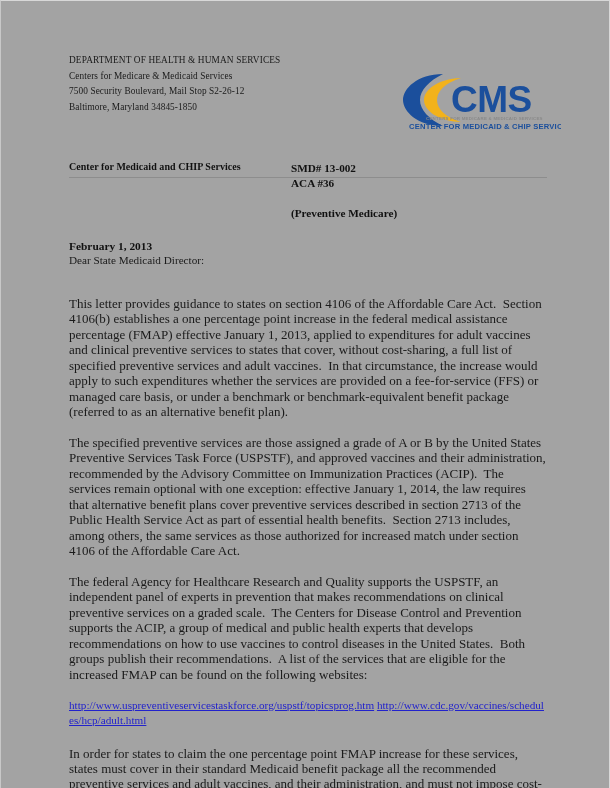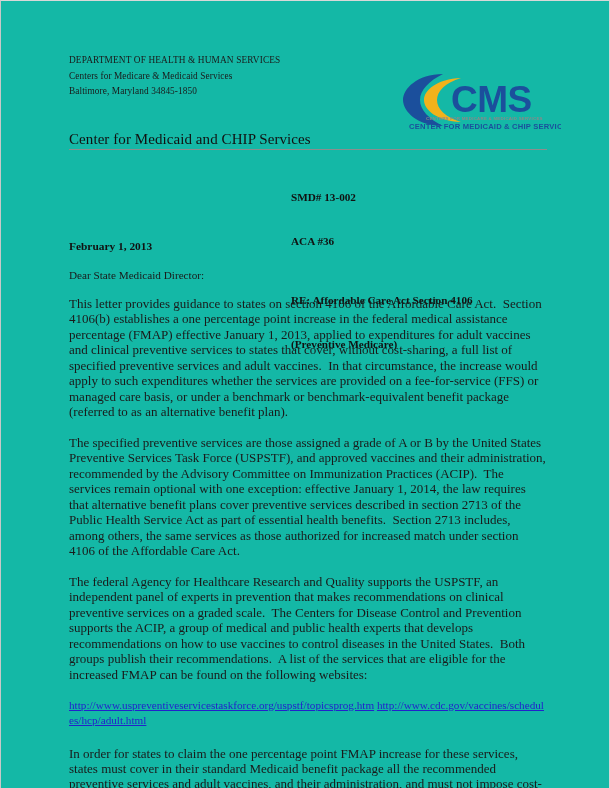--- a/index.html
+++ b/index.html
@@ -12,21 +12,21 @@
     height: 788px;
     font-family: "Liberation Serif", "DejaVu Serif", serif;
     color: #1a1a1a;
     overflow: hidden;
     position: relative;
   }
   .page {
     position: relative;
     width: 610px;
     height: 788px;
-    background: #14b8a6;
+    background: #a3a3a3;
     box-sizing: border-box;
     border-left: 1px solid #c8c8c8;
     border-right: 1px solid #d8d8d8;
     border-top: 1px solid #d8d8d8;
   }
 
   
   .letterhead {
     position: absolute;
     left: 68px;
@@ -55,65 +55,65 @@
   .logo svg { display: block; }
 
   
   .division {
     position: absolute;
     left: 68px;
     top: 131px;
     width: 478px;
   }
   .division-title {
-    font-size: 15px;
-    font-weight: normal;
+    font-size: 10px;
+    font-weight: bold;
     line-height: 14px;
     color: #111111;
     letter-spacing: 0.005em;
+    margin-top: 28px;
   }
   .rule {
     margin-top: 3px;
     border-top: 1.6px solid #8d8d8d;
     width: 478px;
     height: 0;
   }
 
   
   .refblock {
     position: absolute;
     left: 290px;
     top: 160px;
     width: 256px;
   }
   .ref-line {
     font-size: 11.2px;
     font-weight: bold;
     line-height: 14.5px;
     color: #111111;
-    margin-top: 29px;
   }
   .ref-gap { height: 16px; }
 
   
   .datewrap {
     position: absolute;
     left: 68px;
     top: 238px;
   }
   .date {
     font-size: 11.4px;
     font-weight: bold;
     line-height: 14px;
     color: #111111;
   }
   .salutation {
     position: absolute;
     left: 68px;
-    top: 267px;
+    top: 252px;
     font-size: 11.2px;
     line-height: 14px;
     color: #1a1a1a;
   }
 
   
   .body {
     position: absolute;
     left: 68px;
     top: 295px;
@@ -141,20 +141,21 @@
   .links .sep { color: #1a1a1a; text-decoration: none; }
 </style>
 </head>
 <body>
 
 <div class="page">
 
   <div class="letterhead">
     <div class="lh-line caps">DEPARTMENT OF HEALTH &amp; HUMAN SERVICES</div>
     <div class="lh-line">Centers for Medicare &amp; Medicaid Services</div>
+    <div class="lh-line">7500 Security Boulevard, Mail Stop S2-26-12</div>
     <div class="lh-line">Baltimore, Maryland   34845-1850</div>
   </div>
 
   <div class="logo">
     <svg width="162" height="62" viewBox="0 0 162 62" xmlns="http://www.w3.org/2000/svg">
 
       <path d="M 44 5 C 18 5, 4 20, 4 31 C 4 42, 18 57, 44 57 C 30 50, 21 41, 21 31 C 21 21, 30 12, 44 5 Z" fill="#1b4f9c"></path>
 
       <path d="M 62 9 C 38 10, 25 21, 25 31 C 25 41, 38 52, 62 53 C 46 48, 38 40, 38 31 C 38 22, 46 14, 62 9 Z" fill="#f2b21b"></path>
 
@@ -168,21 +169,20 @@
 
   <div class="division">
     <div class="division-title">Center for Medicaid and CHIP Services</div>
     <div class="rule"></div>
   </div>
 
   <div class="refblock">
     <div class="ref-line">SMD# 13-002</div>
     <div class="ref-line">ACA #36</div>
     <div class="ref-gap"></div>
-    <div class="ref-line">RE: Affordable Care Act Section 4106</div>
     <div class="ref-line">(Preventive Medicare)</div>
   </div>
 
   <div class="datewrap">
     <div class="date">February 1, 2013</div>
   </div>
 
   <div class="salutation">Dear State Medicaid Director:</div>
 
   <div class="body">

